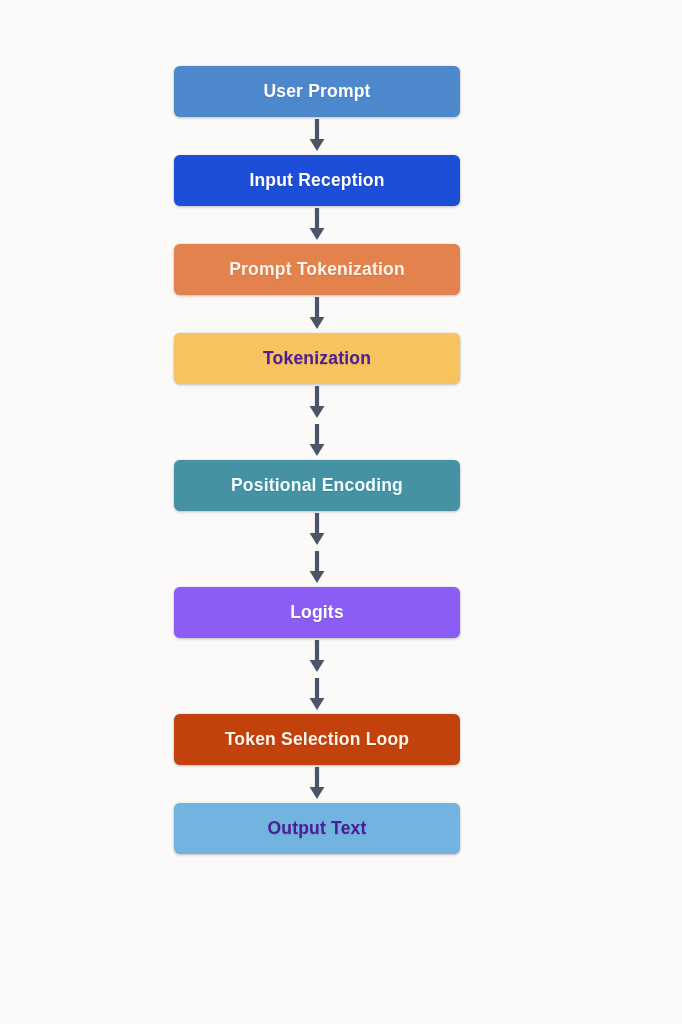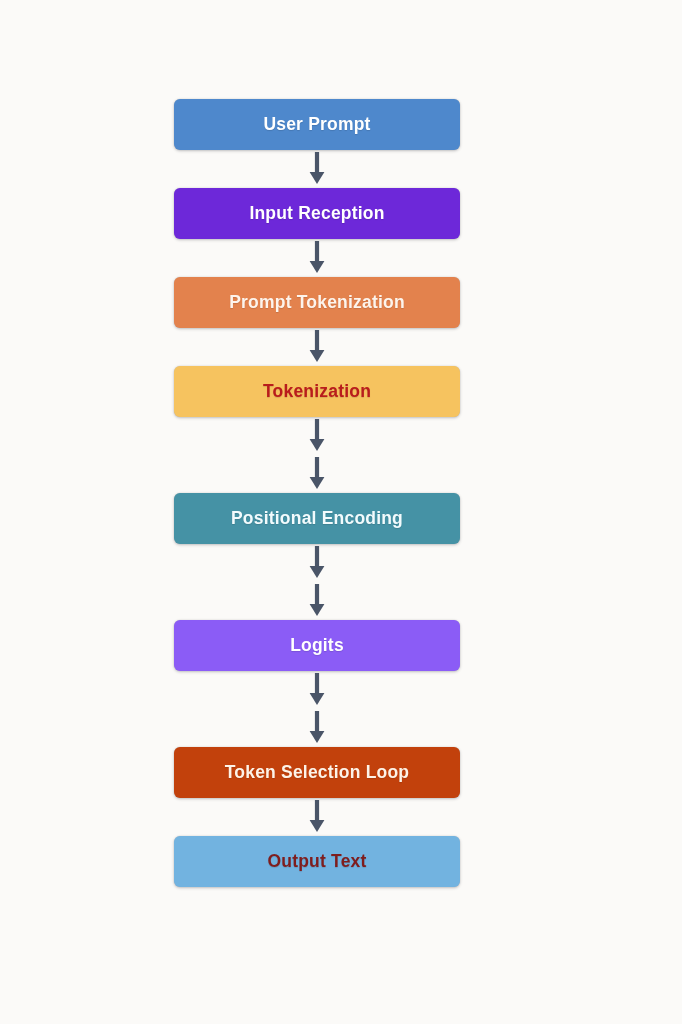--- a/index.html
+++ b/index.html
@@ -17,21 +17,21 @@
 
   #flow-canvas {
     position: relative;
     width: 634px;
     height: 1024px;
     background: #fbfaf8;
     display: flex;
     flex-direction: column;
     align-items: center;
     justify-content: flex-start;
-    padding-top: 99px;
+    padding-top: 66px;
     box-sizing: border-box;
   }
 
   .flow-node {
     width: 286px;
     height: 51px;
     border-radius: 6px;
     display: flex;
     align-items: center;
     justify-content: center;
@@ -69,40 +69,40 @@
 <div id="flow-canvas" style="background: rgb(251, 250, 248);">
     <div class="flow-node" style="background: rgb(78, 136, 204);">
       <span class="flow-node-label" style="color: rgb(255, 255, 255);">User Prompt</span>
     </div>
     <div class="flow-connector">
       <svg width="22" height="38" viewBox="0 0 22 38" aria-hidden="true">
         <path d="M11 2 L11 24" stroke="#4a5568" stroke-width="4.2" stroke-linecap="butt"></path>
         <path d="M3.6 22 L18.4 22 L11 34 Z" fill="#4a5568"></path>
       </svg>
     </div>
-    <div class="flow-node" style="background: #6d28d9;">
+    <div class="flow-node" style="background: #1d4ed8;">
       <span class="flow-node-label" style="color: rgb(255, 255, 255);">Input Reception</span>
     </div>
     <div class="flow-connector">
       <svg width="22" height="38" viewBox="0 0 22 38" aria-hidden="true">
         <path d="M11 2 L11 24" stroke="#4a5568" stroke-width="4.2" stroke-linecap="butt"></path>
         <path d="M3.6 22 L18.4 22 L11 34 Z" fill="#4a5568"></path>
       </svg>
     </div>
     <div class="flow-node" style="background: rgb(227, 130, 77);">
       <span class="flow-node-label" style="color: rgb(253, 244, 236);">Prompt Tokenization</span>
     </div>
     <div class="flow-connector">
       <svg width="22" height="38" viewBox="0 0 22 38" aria-hidden="true">
         <path d="M11 2 L11 24" stroke="#4a5568" stroke-width="4.2" stroke-linecap="butt"></path>
         <path d="M3.6 22 L18.4 22 L11 34 Z" fill="#4a5568"></path>
       </svg>
     </div>
     <div class="flow-node" style="background: rgb(246, 195, 95);">
-      <span class="flow-node-label" style="color: #b91c1c;">Tokenization</span>
+      <span class="flow-node-label" style="color: #4c1d95;">Tokenization</span>
     </div>
     <div class="flow-connector">
       <svg width="22" height="38" viewBox="0 0 22 38" aria-hidden="true">
         <path d="M11 2 L11 24" stroke="#4a5568" stroke-width="4.2" stroke-linecap="butt"></path>
         <path d="M3.6 22 L18.4 22 L11 34 Z" fill="#4a5568"></path>
       </svg>
     </div>
     <div class="flow-connector">
       <svg width="22" height="38" viewBox="0 0 22 38" aria-hidden="true">
         <path d="M11 2 L11 24" stroke="#4a5568" stroke-width="4.2" stroke-linecap="butt"></path>
@@ -142,15 +142,15 @@
     <div class="flow-node" style="background: #c2410c;">
       <span class="flow-node-label" style="color: rgb(253, 243, 232);">Token Selection Loop</span>
     </div>
     <div class="flow-connector">
       <svg width="22" height="38" viewBox="0 0 22 38" aria-hidden="true">
         <path d="M11 2 L11 24" stroke="#4a5568" stroke-width="4.2" stroke-linecap="butt"></path>
         <path d="M3.6 22 L18.4 22 L11 34 Z" fill="#4a5568"></path>
       </svg>
     </div>
     <div class="flow-node" style="background: rgb(114, 179, 224);">
-      <span class="flow-node-label" style="color: #7f1d1d;">Output Text</span>
+      <span class="flow-node-label" style="color: #4c1d95;">Output Text</span>
     </div>
   </div>
 
 </body></html>

